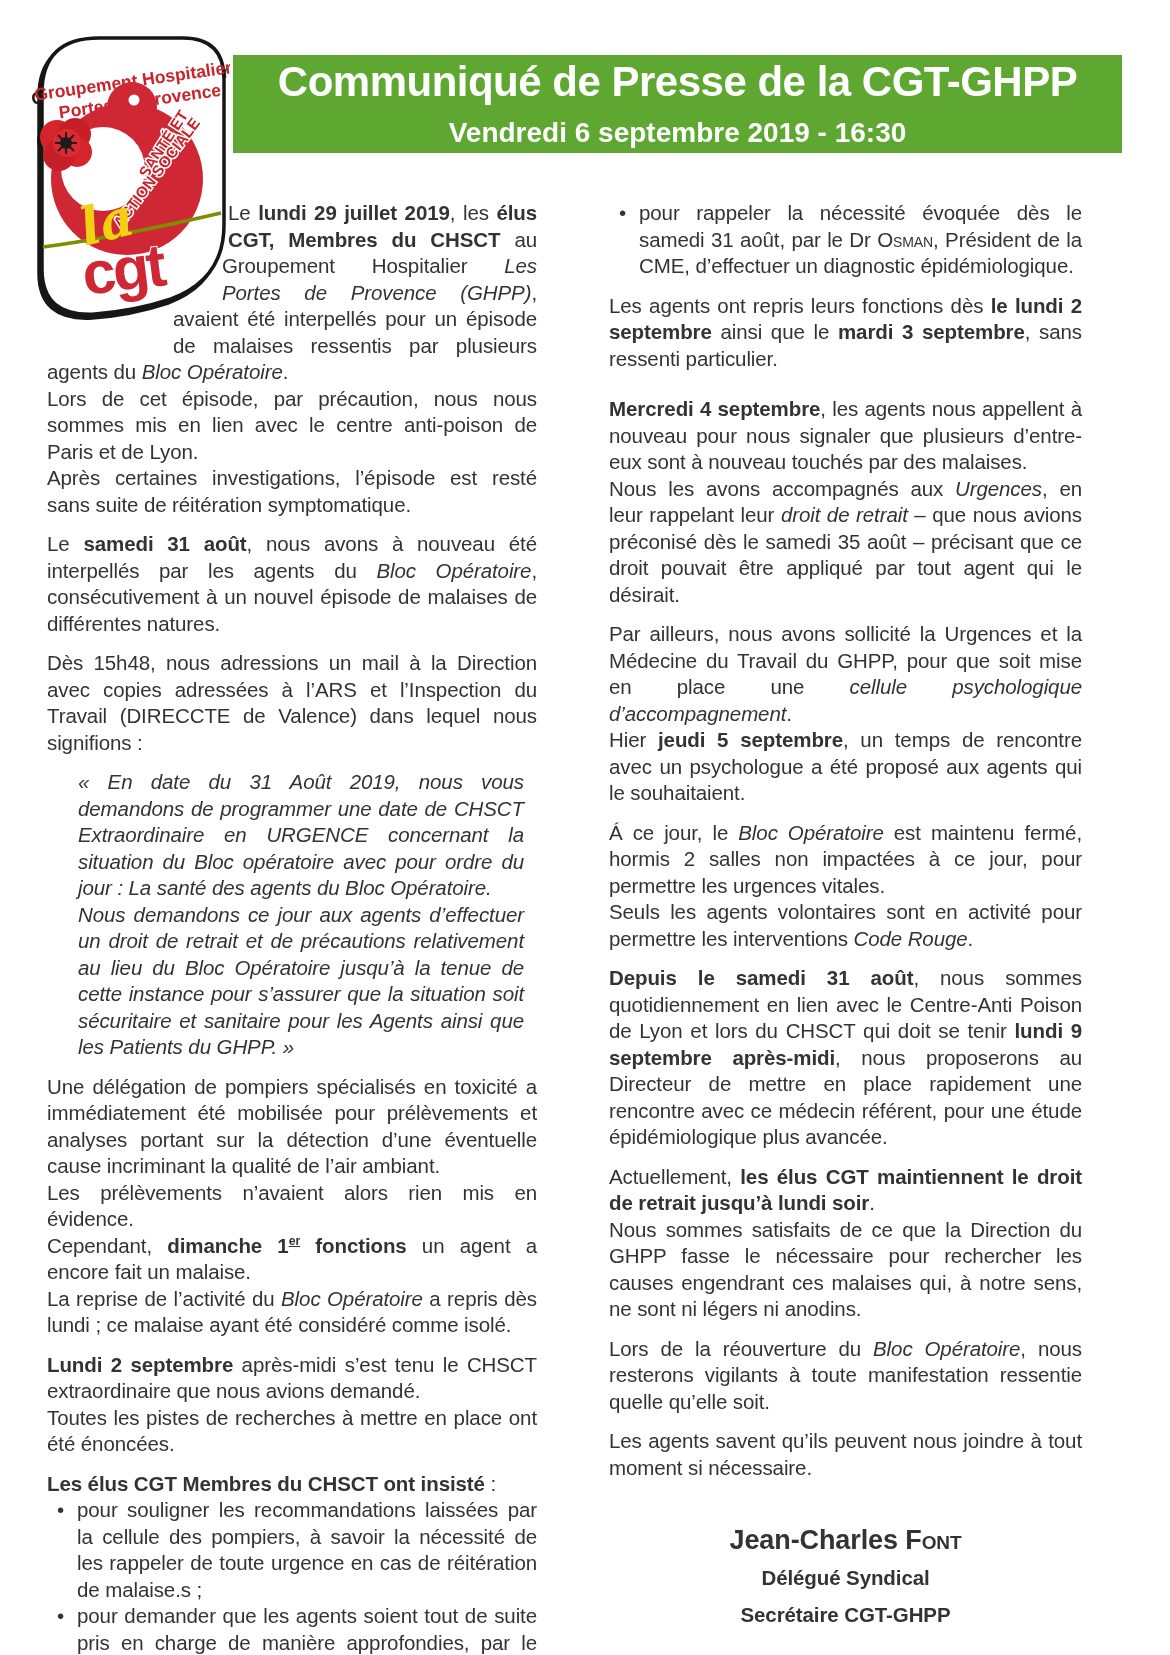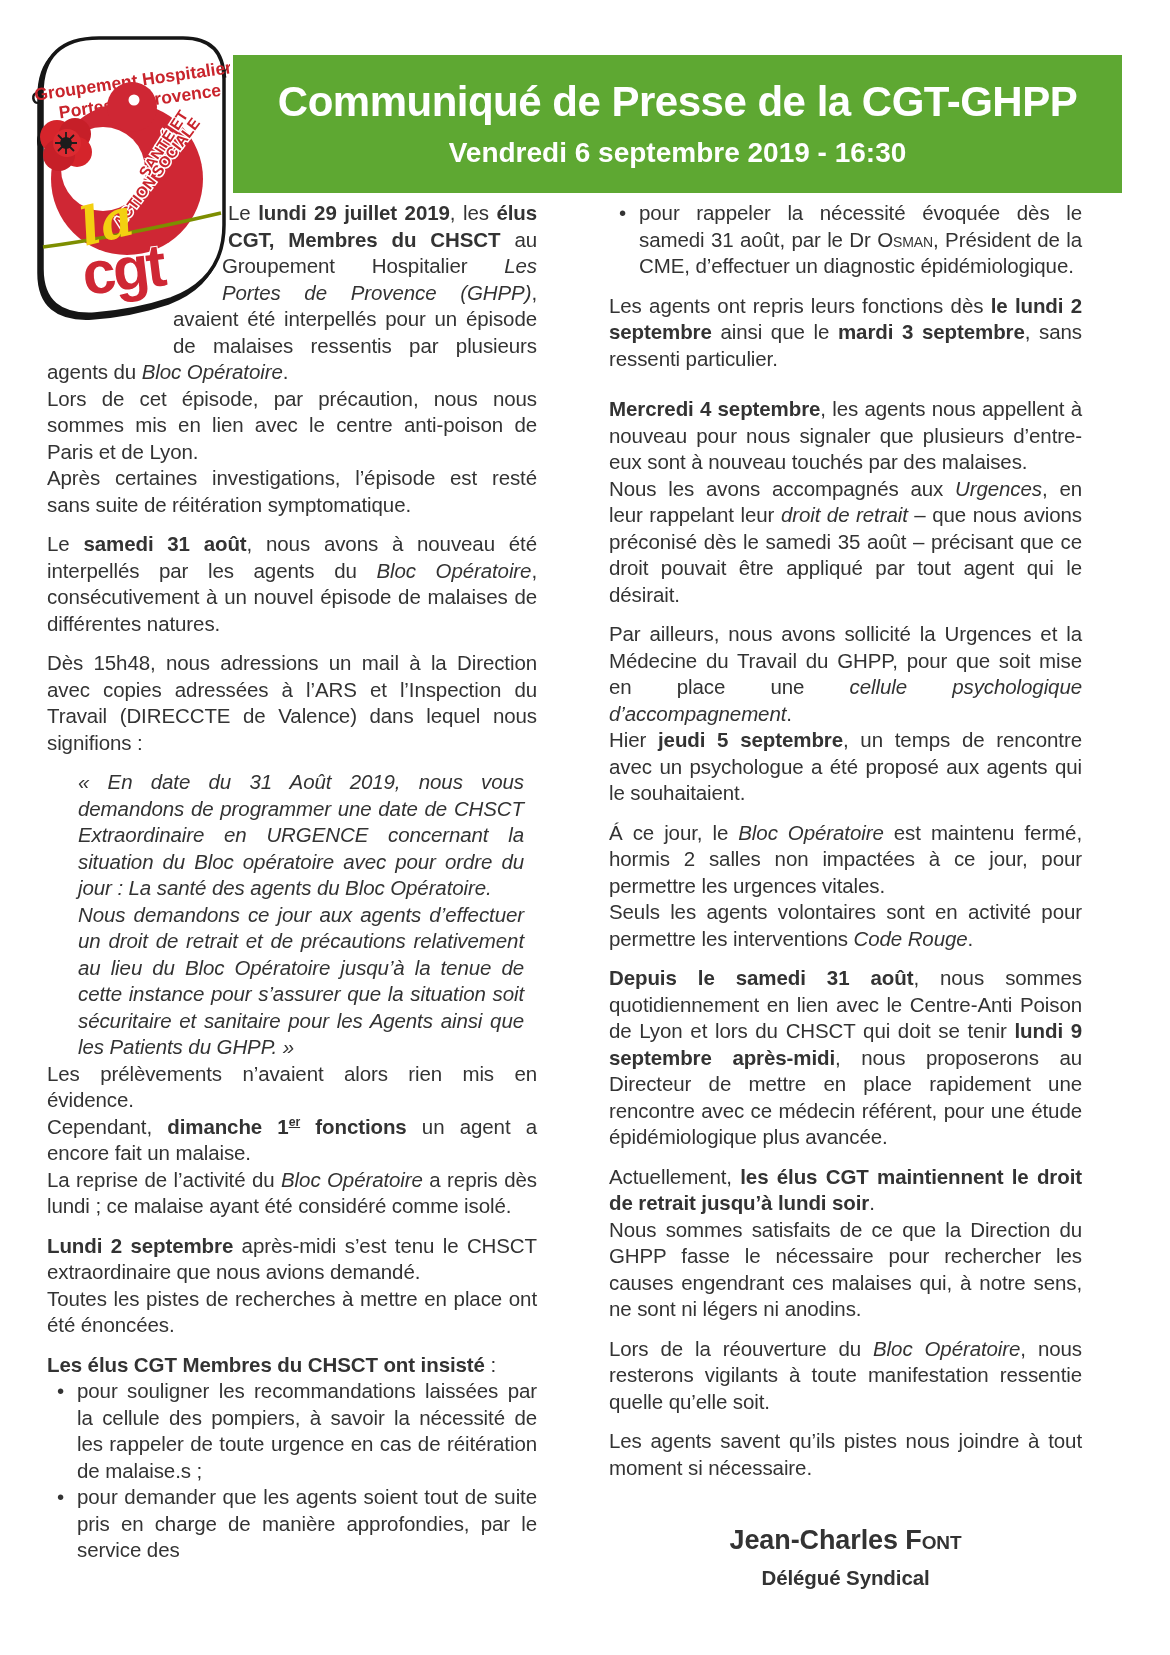--- a/index.html
+++ b/index.html
@@ -2,21 +2,21 @@
 <html><head>
 <meta charset="utf-8">
 <style>
   html,body{margin:0;padding:0;background:#ffffff;}
   .page{
     position:relative;width:1170px;height:1655px;background:#ffffff;
     font-family:"Liberation Sans",sans-serif;color:#333333;overflow:hidden;
   }
   
   .banner{
-    position:absolute;left:233px;top:55px;width:889px;height:138px;
+    position:absolute;left:233px;top:55px;width:889px;height:98px;
     background:#5ea832;color:#ffffff;text-align:center;
     display:flex;flex-direction:column;justify-content:center;
   }
   .banner .title{font-size:42px;font-weight:700;line-height:1.1;letter-spacing:-0.5px;}
   .banner .subtitle{font-size:28px;font-weight:700;margin-top:11px;}
   
   .logo{position:absolute;left:35px;top:33px;width:195px;height:290px;}
   .logo svg{filter:drop-shadow(-3px 4px 0 #161616);}
   
   .content{
@@ -89,20 +89,21 @@
 
     <section class="col col-left">
       <div class="logo-spacer"></div>
       <p><span>Le </span><span class="b">lundi 29 juillet 2019</span><span>, les </span><span class="b">élus CGT, Membres du CHSCT</span><span> au Groupement Hospitalier </span><span class="i">Les Portes de Provence (GHPP)</span><span>, avaient été interpellés pour un épisode de malaises ressentis par plusieurs agents du </span><span class="i">Bloc Opératoire</span><span>.</span></p>
       <p><span>Lors de cet épisode, par précaution, nous nous sommes mis en lien avec le centre anti-poison de Paris et de Lyon.</span></p>
       <p><span>Après certaines investigations, l’épisode est resté sans suite de réitération symptomatique.</span></p>
       <p class="gap"><span>Le </span><span class="b">samedi 31 août</span><span>, nous avons à nouveau été interpellés par les agents du </span><span class="i">Bloc Opératoire</span><span>, consécutivement à un nouvel épisode de malaises de différentes natures.</span></p>
       <p class="gap"><span>Dès 15h48, nous adressions un mail à la Direction avec copies adressées à l’ARS et l’Inspection du Travail (DIRECCTE de Valence) dans lequel nous signifions :</span></p>
       <p class="quote"><span class="i">« En date du 31 Août 2019, nous vous demandons de programmer une date de CHSCT Extraordinaire en URGENCE concernant la situation du Bloc opératoire avec pour ordre du jour : La santé des agents du Bloc Opératoire.</span></p>
       <p class="quote" style="margin-top:0 !important"><span class="i">Nous demandons ce jour aux agents d’effectuer un droit de retrait et de précautions relativement au lieu du Bloc Opératoire jusqu’à la tenue de cette instance pour s’assurer que la situation soit sécuritaire et sanitaire pour les Agents ainsi que les Patients du GHPP. »</span></p>
+      <p class="gap"><span>Une délégation de pompiers spécialisés en toxicité a immédiatement été mobilisée pour prélèvements et analyses portant sur la détection d’une éventuelle cause incriminant la qualité de l’air ambiant.</span></p>
       <p><span>Les prélèvements n’avaient alors rien mis en évidence.</span></p>
       <p><span>Cependant, </span><span class="b">dimanche 1</span><span class="b sup">er</span><span class="b"> fonctions</span><span> un agent a encore fait un malaise.</span></p>
       <p><span>La reprise de l’activité du </span><span class="i">Bloc Opératoire</span><span> a repris dès lundi ; ce malaise ayant été considéré comme isolé.</span></p>
       <p class="gap"><span class="b">Lundi 2 septembre</span><span> après-midi s’est tenu le CHSCT extraordinaire que nous avions demandé.</span></p>
       <p><span>Toutes les pistes de recherches à mettre en place ont été énoncées.</span></p>
       <p class="gap"><span class="b">Les élus CGT Membres du CHSCT ont insisté</span><span> :</span></p>
       <ul class="blist">
         <li><span>pour souligner les recommandations laissées par la cellule des pompiers, à savoir la nécessité de les rappeler de toute urgence en cas de réitération de malaise.s ;</span></li>
         <li><span>pour demander que les agents soient tout de suite pris en charge de manière approfondies, par le service des </span></li>
       </ul>
@@ -116,22 +117,23 @@
       <p class="gap-lg"><span class="b">Mercredi 4 septembre</span><span>, les agents nous appellent à nouveau pour nous signaler que plusieurs d’entre-eux sont à nouveau touchés par des malaises.</span></p>
       <p><span>Nous les avons accompagnés aux </span><span class="i">Urgences</span><span>, en leur rappelant leur </span><span class="i">droit de retrait</span><span> – que nous avions préconisé dès le samedi 35 août – précisant que ce droit pouvait être appliqué par tout agent qui le désirait.</span></p>
       <p class="gap"><span>Par ailleurs, nous avons sollicité la Urgences et la Médecine du Travail du GHPP, pour que soit mise en place une </span><span class="i">cellule psychologique d’accompagnement</span><span>.</span></p>
       <p><span>Hier </span><span class="b">jeudi 5 septembre</span><span>, un temps de rencontre avec un psychologue a été proposé aux agents qui le souhaitaient.</span></p>
       <p class="gap"><span>Á ce jour, le </span><span class="i">Bloc Opératoire</span><span> est maintenu fermé, hormis 2 salles non impactées à ce jour, pour permettre les urgences vitales.</span></p>
       <p><span>Seuls les agents volontaires sont en activité pour permettre les interventions </span><span class="i">Code Rouge</span><span>.</span></p>
       <p class="gap"><span class="b">Depuis le samedi 31 août</span><span>, nous sommes quotidiennement en lien avec le Centre-Anti Poison de Lyon et lors du CHSCT qui doit se tenir </span><span class="b">lundi 9 septembre après-midi</span><span>, nous proposerons au Directeur de mettre en place rapidement une rencontre avec ce médecin référent, pour une étude épidémiologique plus avancée.</span></p>
       <p class="gap"><span>Actuellement, </span><span class="b">les élus CGT maintiennent le droit de retrait jusqu’à lundi soir</span><span>.</span></p>
       <p><span>Nous sommes satisfaits de ce que la Direction du GHPP fasse le nécessaire pour rechercher les causes engendrant ces malaises qui, à notre sens, ne sont ni légers ni anodins.</span></p>
       <p class="gap"><span>Lors de la réouverture du </span><span class="i">Bloc Opératoire</span><span>, nous resterons vigilants à toute manifestation ressentie quelle qu’elle soit.</span></p>
-      <p class="gap"><span>Les agents savent qu’ils pistes nous joindre à tout moment si nécessaire.</span></p>
+      <p class="gap"><span>Les agents savent qu’ils peuvent nous joindre à tout moment si nécessaire.</span></p>
 
       <div class="signature">
         <div class="sig-name"><span class="b">Jean-Charles </span><span class="b sc">Font</span></div>
         <div class="sig-role">Délégué Syndical</div>
+        <div class="sig-role">Secrétaire CGT-GHPP</div>
       </div>
     </section>
 
   </main>
 </div>
 
 </body></html>

